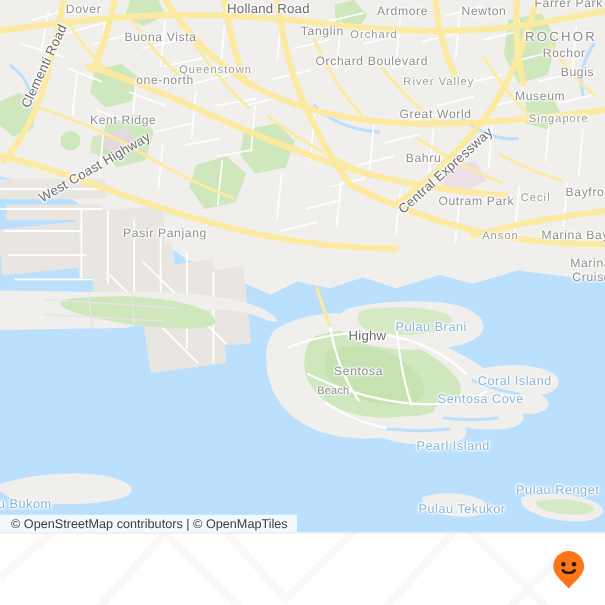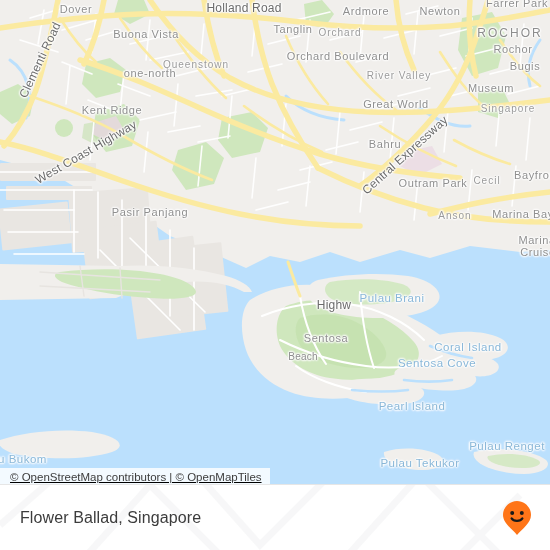--- a/index.html
+++ b/index.html
@@ -45,21 +45,21 @@
   .popup-tail{
     position:absolute;left:50%;top:140px;transform:translateX(-50%);
     width:0;height:0;border-left:12px solid transparent;border-right:12px solid transparent;
     border-top:14px solid #fff;
   }
 
   
   .attrib{
     position:absolute;left:0;top:468px;height:17px;
     background:rgba(255,255,255,.82);
-    display:flex;align-items:center;padding:0 8px 0 10px;text-decoration:underline;
+    display:flex;align-items:center;padding:0 8px 0 10px;
   }
   .attrib span{font-size:11.5px;color:#3d3d3d;white-space:nowrap;}
 
   
   .footer{
     position:absolute;left:0;top:484px;width:550px;height:66px;
     background:#ffffff;border-top:1px solid #e6e6e6;overflow:hidden;
   }
   .footer-watermark{position:absolute;left:0;top:-30px;opacity:.07;}
   .place-name{
@@ -308,21 +308,20 @@
   </div>
 
   <div class="footer">
     <svg class="footer-watermark" width="550" height="130" viewBox="0 0 550 130">
       <g stroke="#9aa0a6" fill="none" stroke-width="7">
         <path d="M60,130 L150,30 L250,130 M180,0 L260,90 L340,10 M330,120 L420,20 L520,120"></path>
         <path d="M0,70 L80,0 M430,130 L520,40"></path>
       </g>
     </svg>
 
-    <div class="place-name">Flower Ballad, Singapore</div>
 
     <div class="brand">
       <svg width="30" height="36" viewBox="0 0 30 36">
         <path d="M15,1 C7.3,1 1,7.3 1,15 C1,23 10,29 15,35 C20,29 29,23 29,15 C29,7.3 22.7,1 15,1 Z" fill="#ff7518"></path>
         <circle cx="10.2" cy="13" r="2" fill="#1a1a1a"></circle>
         <circle cx="19.8" cy="13" r="2" fill="#1a1a1a"></circle>
         <path d="M9.6,18.4 C11.6,21.6 18.4,21.6 20.4,18.4" stroke="#1a1a1a" stroke-width="2.2" fill="none" stroke-linecap="round"></path>
       </svg>
     </div>
   </div>

